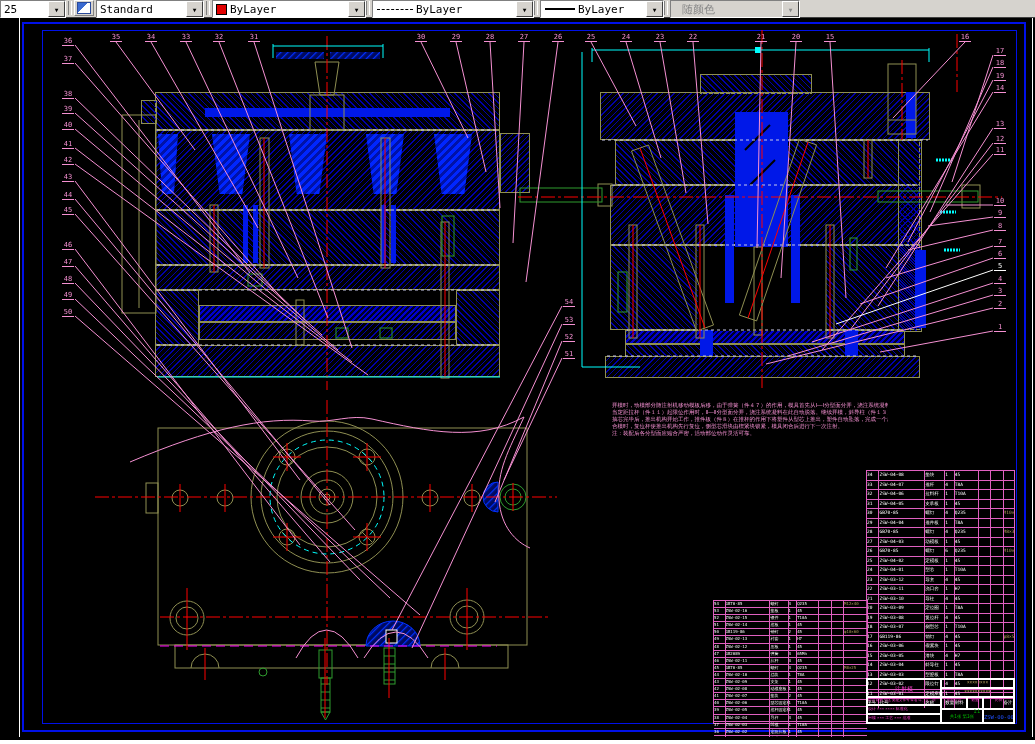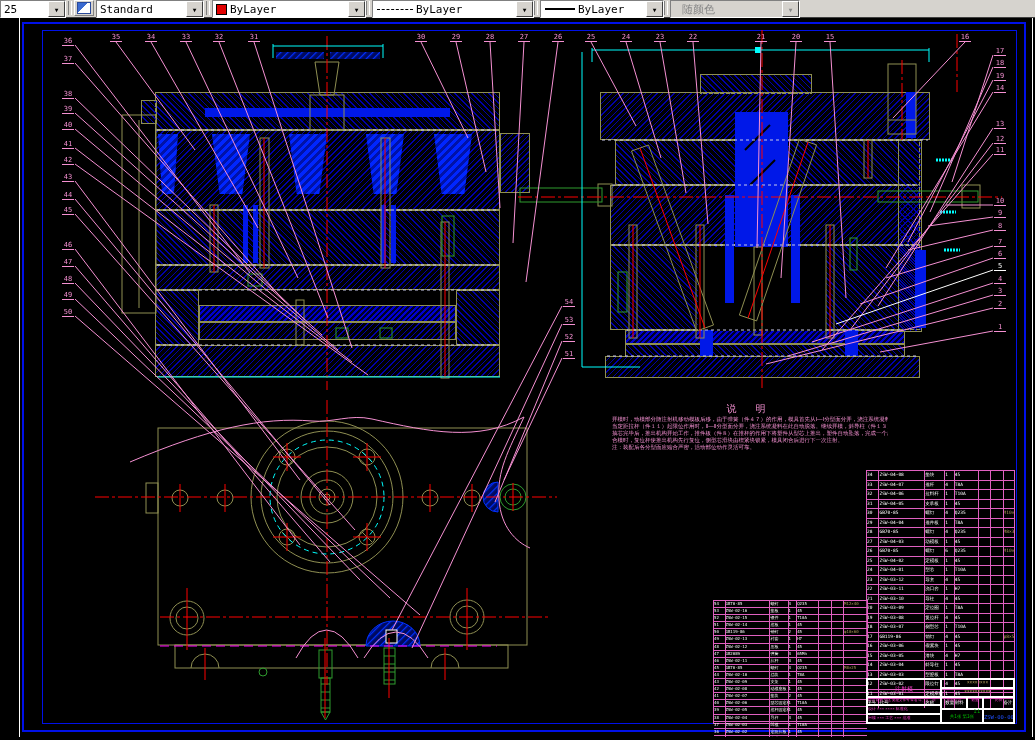--- a/index.html
+++ b/index.html
@@ -384,21 +384,20 @@
         <line x1="993" y1="308" x2="766" y2="364" stroke="#f590d2" stroke-width="1"></line>
         <line x1="993" y1="331" x2="880" y2="352" stroke="#f590d2" stroke-width="1"></line>
         <line x1="562" y1="306" x2="392" y2="630" stroke="#f590d2" stroke-width="1"></line>
         <line x1="562" y1="324" x2="412" y2="648" stroke="#f590d2" stroke-width="1"></line>
         <line x1="562" y1="341" x2="495" y2="502" stroke="#f590d2" stroke-width="1"></line>
         <line x1="562" y1="358" x2="504" y2="480" stroke="#f590d2" stroke-width="1"></line>
       </g>
 </svg>
 
 <div id="notes" style="left:612px;top:402px;width:276px">
-  <div class="ntitle">说    明</div>
   <div id="notes-lines">
         <div class="nline">开模时，动模部分随注射机移动模板后移，由于弹簧（件４７）的作用，模具首先从Ⅰ—Ⅰ分型面分开，浇注系统凝料随拉料杆（件１４）一起移出定模。</div>
         <div class="nline">当定距拉杆（件１１）起限位作用时，Ⅱ—Ⅱ分型面分开，浇注系统凝料在此自动脱落。继续开模，斜导柱（件１３）驱动侧型芯滑块作侧向抽芯。</div>
         <div class="nline">抽芯完毕后，推出机构开始工作，推件板（件８）在推杆的作用下将塑件从型芯上推出，塑件自动坠落，完成一个成型周期。</div>
         <div class="nline">合模时，复位杆使推出机构先行复位，侧型芯滑块由楔紧块锁紧，模具闭合后进行下一次注射。</div>
         <div class="nline" style="width: 180px;">注：装配后各分型面应贴合严密，活动部位动作灵活可靠。</div>
       </div>
 </div>
 
 <div id="bom-right" class="bom" style="left:866px;top:470px;width:147px;height:221px">

